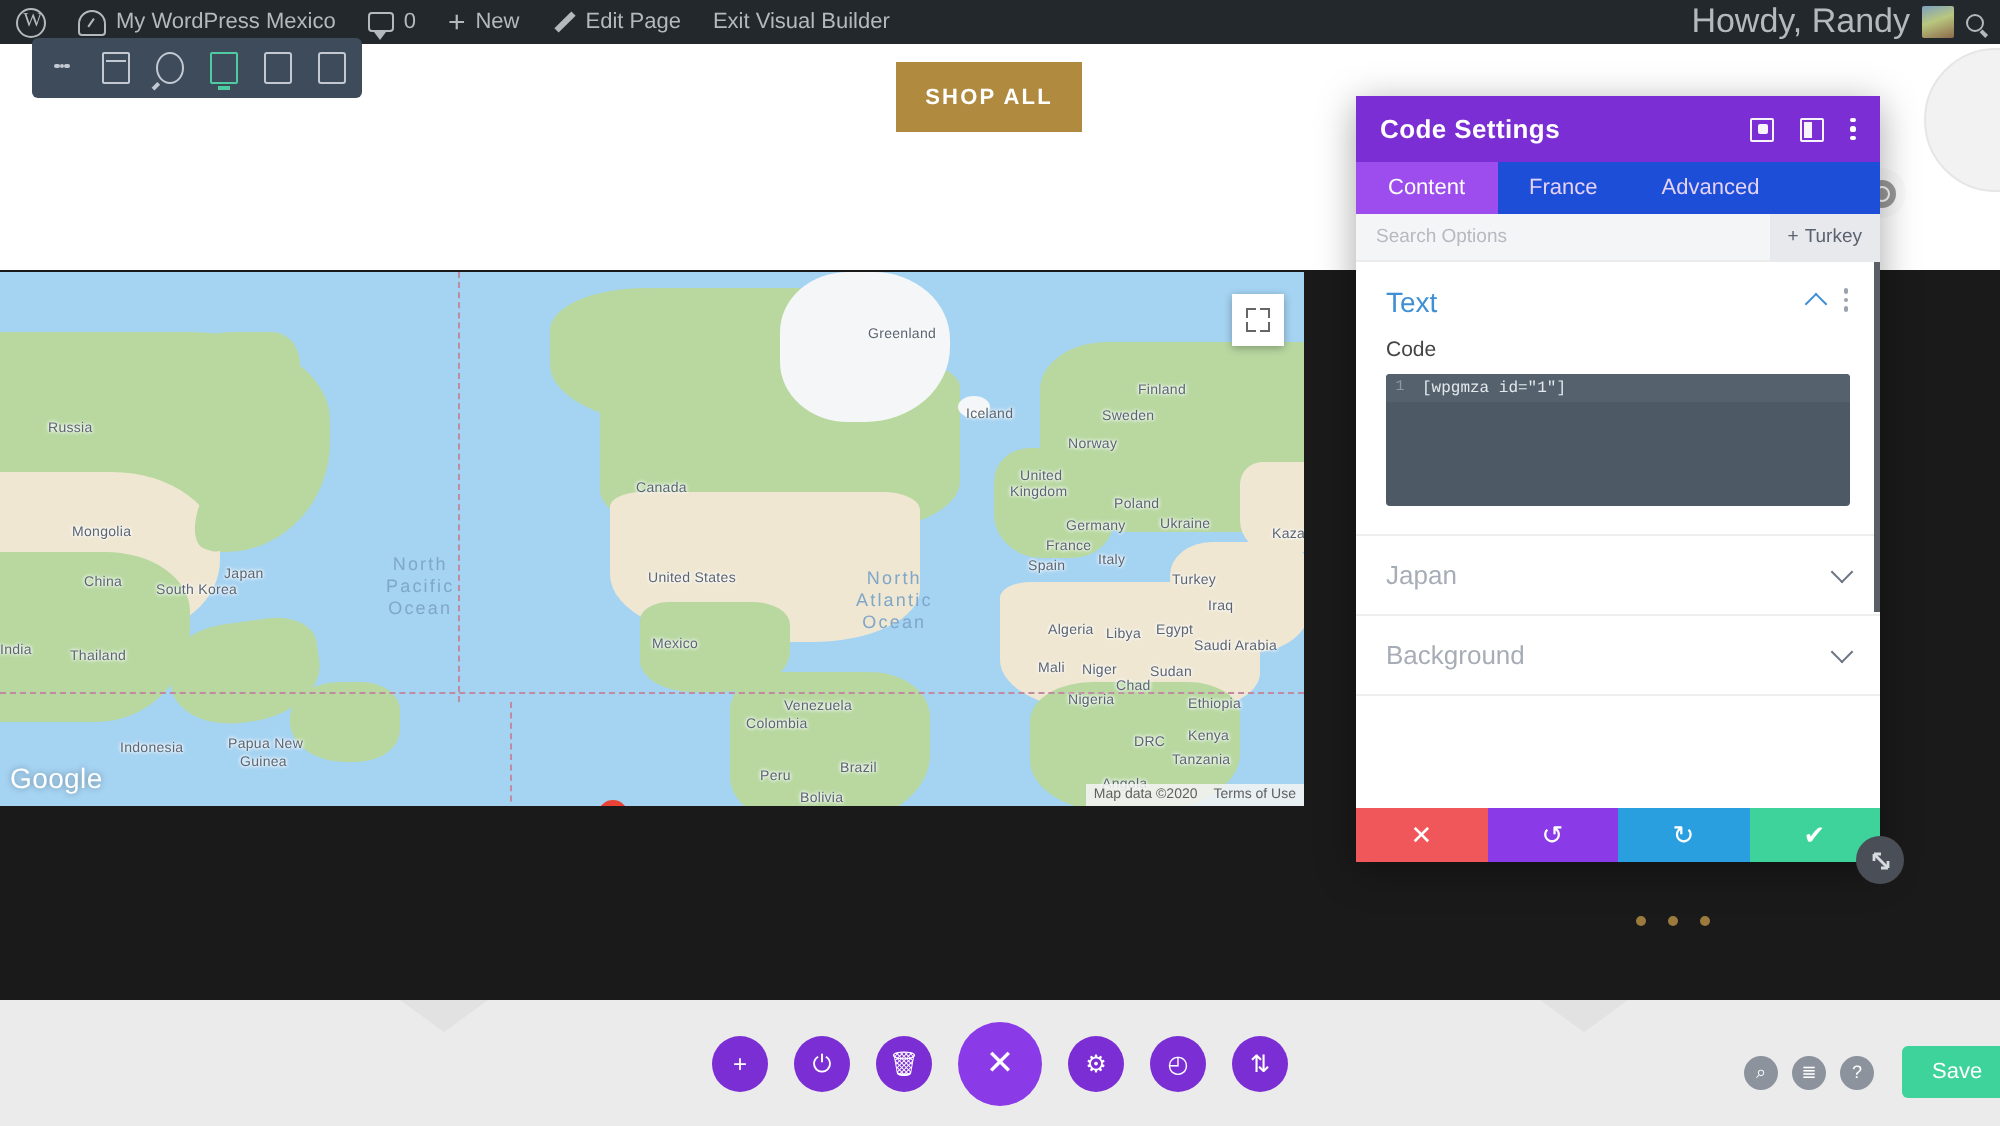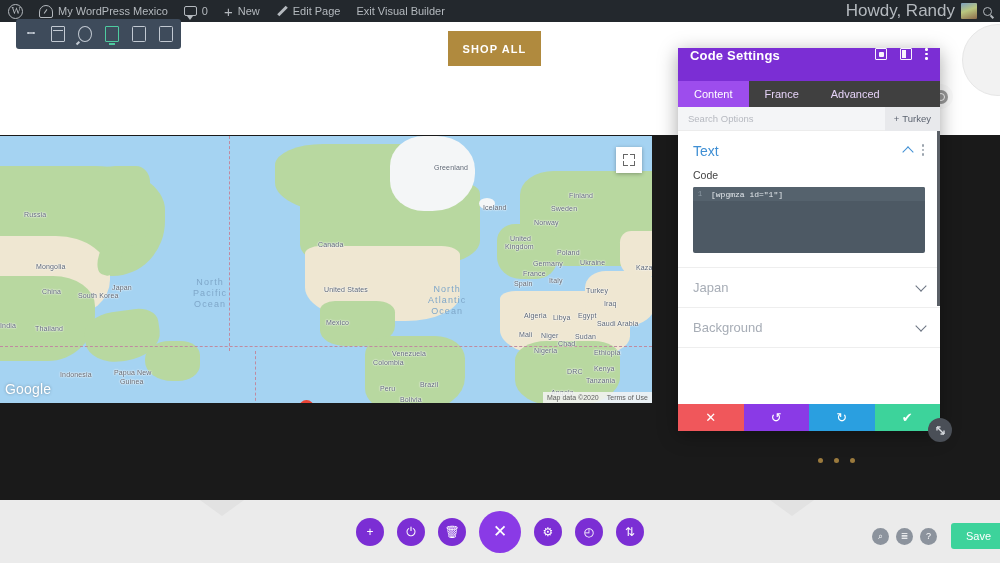--- a/index.html
+++ b/index.html
@@ -82,31 +82,31 @@
   .marker { position:absolute; left:299px; top:264px; width:15px; height:21px; }
   .marker-pin { width:15px; height:15px; background:#ea4335; border-radius:50% 50% 50% 50%;
     position:relative; }
   .marker-pin::after { content:""; position:absolute; left:4.5px; top:4.5px; width:6px; height:6px;
     background:#a8271b; border-radius:50%; }
 
   
   .modal { position:absolute; top:48px; left:678px; width:262px; height:383px;
     background:#fff; box-shadow:0 4px 18px rgba(0,0,0,.35); display:flex; flex-direction:column; }
   .modal-head { height:33px; background:#7a2fd4; background:#7b2ed4;
-    display:flex; align-items:flex-start; padding:0 12px; }
+    display:flex; align-items:center; padding:0 12px; }
   .modal-title { color:#fff; font-size:13px; font-weight:bold; letter-spacing:.2px; }
   .modal-head-icons { margin-left:auto; display:flex; align-items:center; gap:13px; }
   .mh-ico { width:12px; height:12px; cursor:pointer; position:relative; opacity:.95; }
   .ico-fs { border:1.4px solid #fff; border-radius:1px; }
   .ico-fs::after{content:"";position:absolute;inset:2.5px;background:#fff;border-radius:1px;}
   .ico-split { border:1.4px solid #fff; border-radius:1px; }
   .ico-split::after{content:"";position:absolute;left:1px;top:1px;bottom:1px;width:3.5px;background:#fff;}
   .ico-kebab { width:3px; height:12px; }
   .ico-kebab i { display:block; width:2.6px; height:2.6px; border-radius:50%; background:#fff; margin-bottom:2px; }
-  .modal-tabs { height:26px; background:#404040; display:flex; }
+  .modal-tabs { height:26px; background:#1d4ed8; display:flex; }
   .modal-tabs div { display:flex; align-items:center; padding:0 16px; font-size:11px;
     color:#e5d2f7; cursor:pointer; }
   .modal-tabs .tab-active { background:#9d4ded; color:#fff; }
   .search-row { height:24px; background:#f4f5f7; display:flex; align-items:center;
     padding-left:10px; border-bottom:1px solid #ececec; }
   .search-row .ph { font-size:9.5px; color:#b6b9c0; }
   .filter-btn { margin-left:auto; height:24px; display:flex; align-items:center; gap:3px;
     padding:0 9px; background:#e8e9ec; font-size:9.5px; color:#5c6370; cursor:pointer; }
   .modal-body { flex:1; overflow:hidden; position:relative; background:#fff; }
   .section-open { padding:12px 15px 14px; border-bottom:1px solid #eee; }

